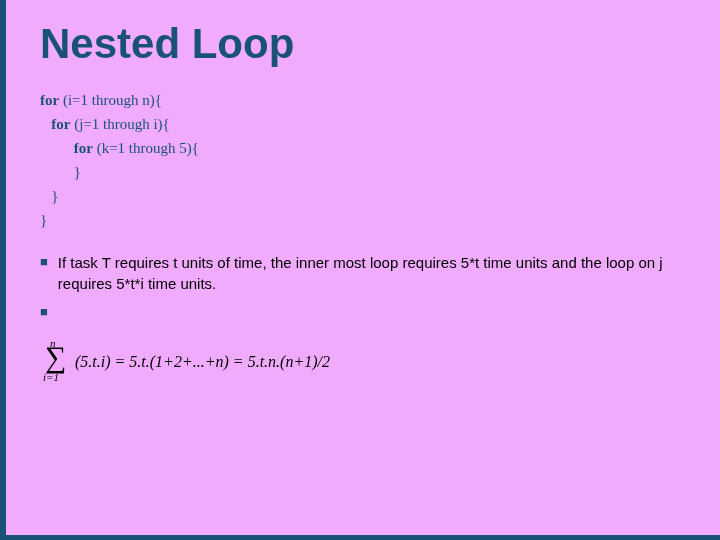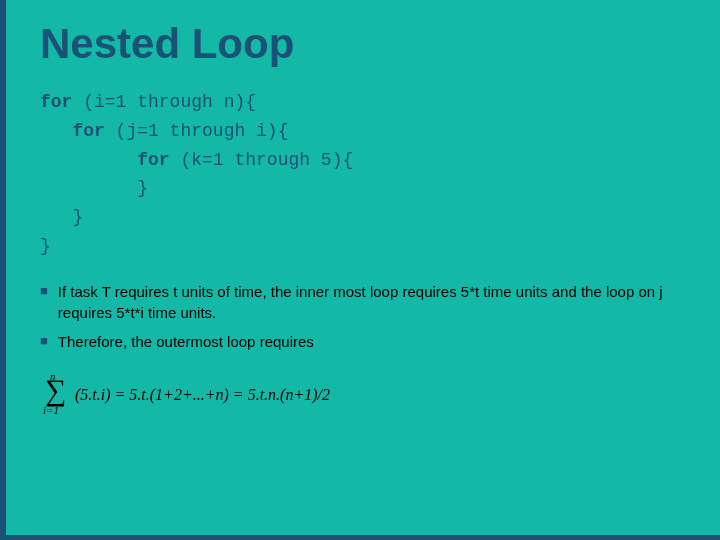--- a/index.html
+++ b/index.html
@@ -12,21 +12,21 @@
       width: 720px;
       height: 540px;
       background: #ffffff;
       font-family: Arial, sans-serif;
       overflow: hidden;
     }
 
     .slide-container {
       width: 720px;
       height: 540px;
-      background: #14b8a6;
+      background: #f0abfc;
       padding: 20px 30px;
       position: relative;
     }
 
     .left-border {
       position: absolute;
       left: 0;
       top: 0;
       width: 6px;
       height: 100%;
@@ -44,22 +44,22 @@
 
     .title {
       font-size: 42px;
       font-weight: bold;
       color: #1a5276;
       margin-bottom: 20px;
       margin-left: 10px;
     }
 
     .code-block {
-      font-family: Liberation Mono, monospace;
-      font-size: 18px;
+      font-family: Liberation Serif, serif;
+      font-size: 15px;
       color: #1a5276;
       line-height: 1.6;
       margin-left: 10px;
       margin-bottom: 20px;
     }
 
     .code-line {
       display: block;
       white-space: pre;
     }
@@ -124,21 +124,20 @@
     <span class="code-line">}</span>
   </div>
 
   <div class="bullet-section">
     <div class="bullet-item">
       <span class="bullet-marker">■</span>
       <span class="bullet-text">If task T requires t units of time, the inner most loop requires 5*t time units and the loop on j requires 5*t*i time units.</span>
     </div>
     <div class="bullet-item">
       <span class="bullet-marker">■</span>
-      <span class="bullet-text">Therefore, the outermost loop requires</span>
     </div>
   </div>
 
   <div class="math-block">
     <span class="math-formula">
       
       <svg width="380" height="50" viewBox="0 0 380 50">
 
         <text x="5" y="32" font-family="Times New Roman, serif" font-size="30" fill="#000">∑</text>
 

